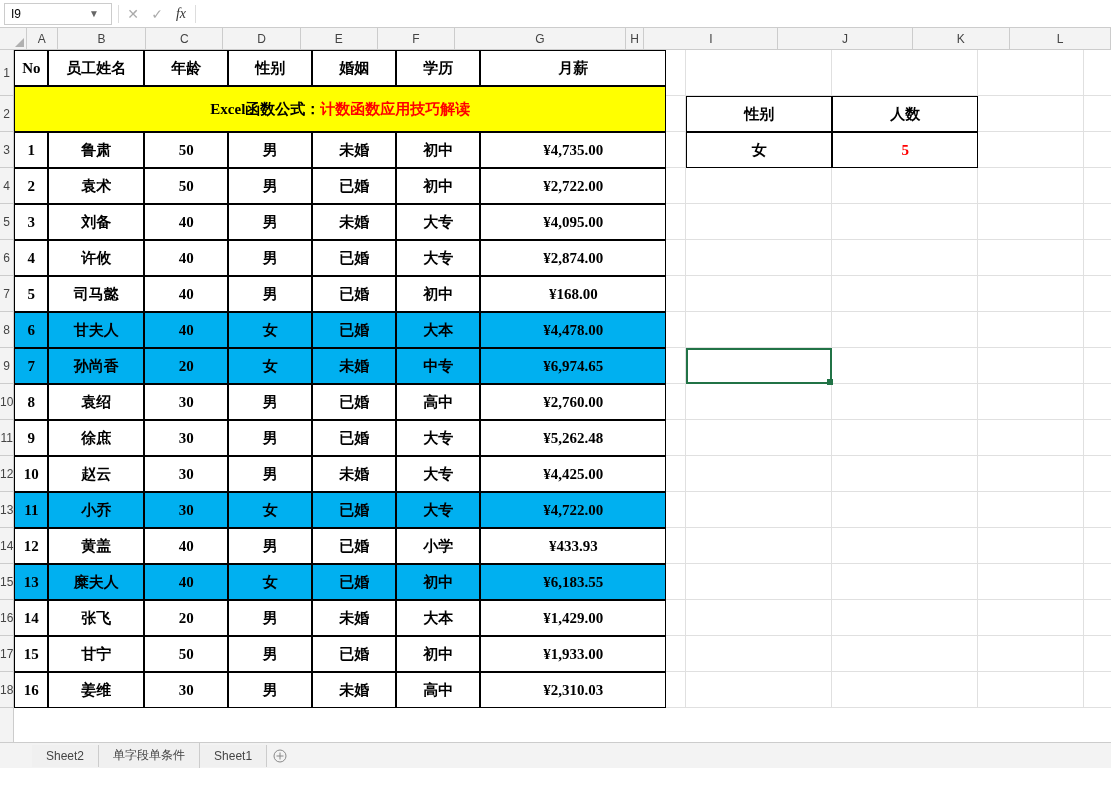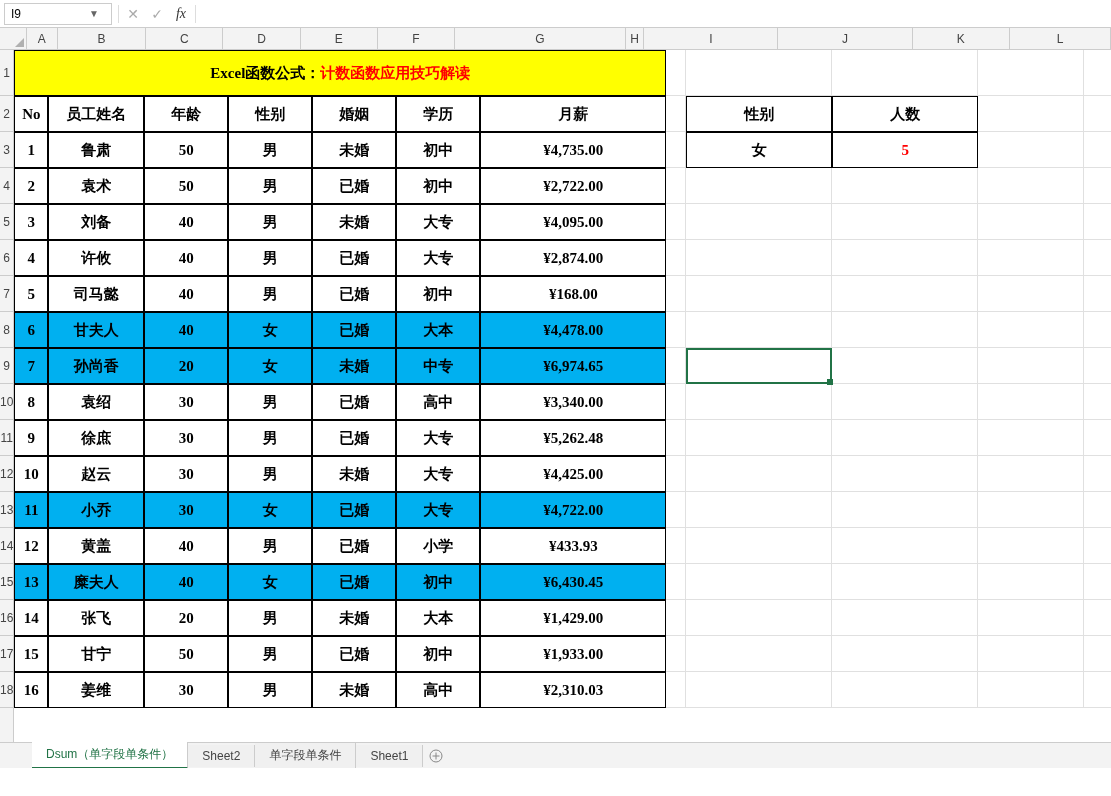--- a/index.html
+++ b/index.html
@@ -367,31 +367,31 @@
             <div class="cell" style="width: 186px;"></div>
             <div class="cell" style="width: 20px;"></div>
             <div class="cell" style="width: 146px;"></div>
             <div class="cell" style="width: 146px;"></div>
             <div class="cell" style="width: 106px;"></div>
             <div class="cell" style="width: 110px;"></div>
           </div>
           <table class="datatable" cellspacing="0">
             <tbody>
               <tr>
-                <td class="titlecell" colspan="7" style="width:652px"><span class="black">Excel函数公式：</span><span class="red">计数函数应用技巧解读</span></td>
-              </tr>
-              <tr>
   <td style="width:34px">No</td>
   <td style="width:96px">员工姓名</td>
   <td style="width:84px">年龄</td>
   <td style="width:84px">性别</td>
   <td style="width:84px">婚姻</td>
   <td style="width:84px">学历</td>
   <td style="width:186px">月薪</td>
 </tr>
+              <tr>
+                <td class="titlecell" colspan="7" style="width:652px"><span class="black">Excel函数公式：</span><span class="red">计数函数应用技巧解读</span></td>
+              </tr>
               <tr class="">
     <td style="width:34px">1</td>
     <td style="width:96px">鲁肃</td>
     <td style="width:84px">50</td>
     <td style="width:84px">男</td>
     <td style="width:84px">未婚</td>
     <td style="width:84px">初中</td>
     <td style="width:186px">¥4,735.00</td>
   </tr>
               <tr class="">
@@ -448,21 +448,21 @@
     <td style="width:84px">中专</td>
     <td style="width:186px">¥6,974.65</td>
   </tr>
               <tr class="">
     <td style="width:34px">8</td>
     <td style="width:96px">袁绍</td>
     <td style="width:84px">30</td>
     <td style="width:84px">男</td>
     <td style="width:84px">已婚</td>
     <td style="width:84px">高中</td>
-    <td style="width:186px">¥3,340.00</td>
+    <td style="width:186px">¥2,760.00</td>
   </tr>
               <tr class="">
     <td style="width:34px">9</td>
     <td style="width:96px">徐庶</td>
     <td style="width:84px">30</td>
     <td style="width:84px">男</td>
     <td style="width:84px">已婚</td>
     <td style="width:84px">大专</td>
     <td style="width:186px">¥5,262.48</td>
   </tr>
@@ -493,21 +493,21 @@
     <td style="width:84px">小学</td>
     <td style="width:186px">¥433.93</td>
   </tr>
               <tr class="hlrow">
     <td style="width:34px">13</td>
     <td style="width:96px">糜夫人</td>
     <td style="width:84px">40</td>
     <td style="width:84px">女</td>
     <td style="width:84px">已婚</td>
     <td style="width:84px">初中</td>
-    <td style="width:186px">¥6,430.45</td>
+    <td style="width:186px">¥6,183.55</td>
   </tr>
               <tr class="">
     <td style="width:34px">14</td>
     <td style="width:96px">张飞</td>
     <td style="width:84px">20</td>
     <td style="width:84px">男</td>
     <td style="width:84px">未婚</td>
     <td style="width:84px">大本</td>
     <td style="width:186px">¥1,429.00</td>
   </tr>
@@ -543,21 +543,20 @@
   </tr>
             </tbody>
           </table>
           <div class="active-cell" style="left: 672px; top: 298px; width: 146px; height: 36px;"></div>
         </div>
     </div>
 
   </div>
 
   <div class="sheets">
-      <div class="tab active">Dsum（单字段单条件）</div>
       <div class="tab">Sheet2</div>
       <div class="tab">单字段单条件</div>
       <div class="tab">Sheet1</div>
       <div class="newtab"><svg width="14" height="14" viewBox="0 0 14 14">
           <circle cx="7" cy="7" r="6" fill="none" stroke="#888" stroke-width="1"></circle>
           <line x1="7" y1="3.5" x2="7" y2="10.5" stroke="#888" stroke-width="1"></line>
           <line x1="3.5" y1="7" x2="10.5" y2="7" stroke="#888" stroke-width="1"></line>
         </svg></div>
     </div>
 </div>

